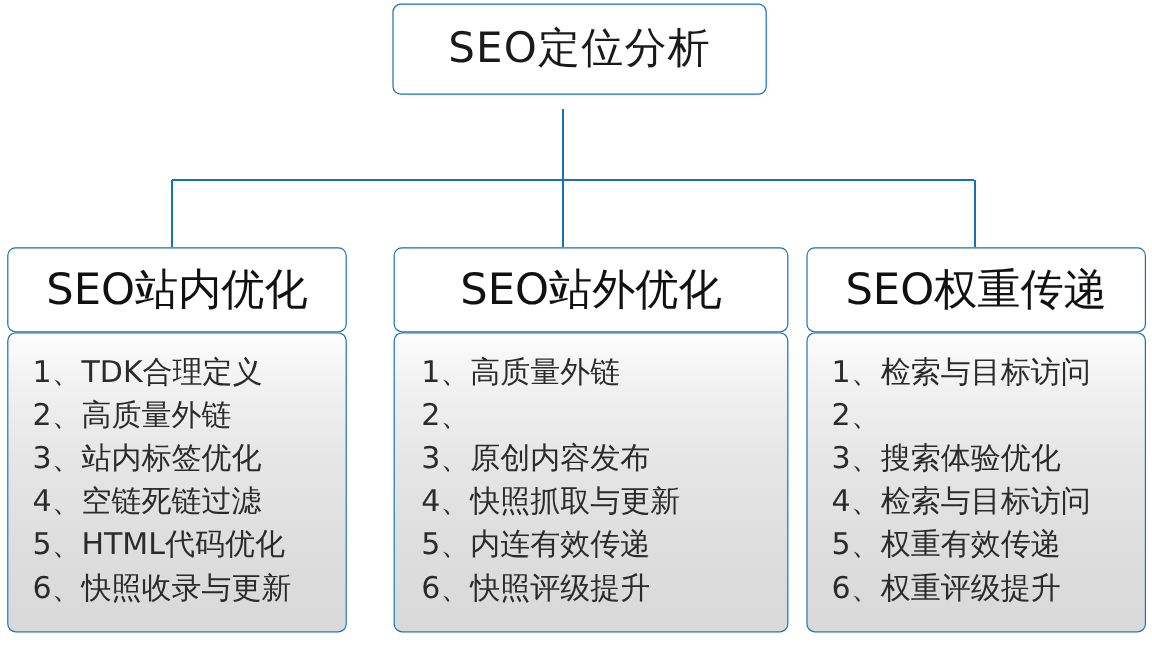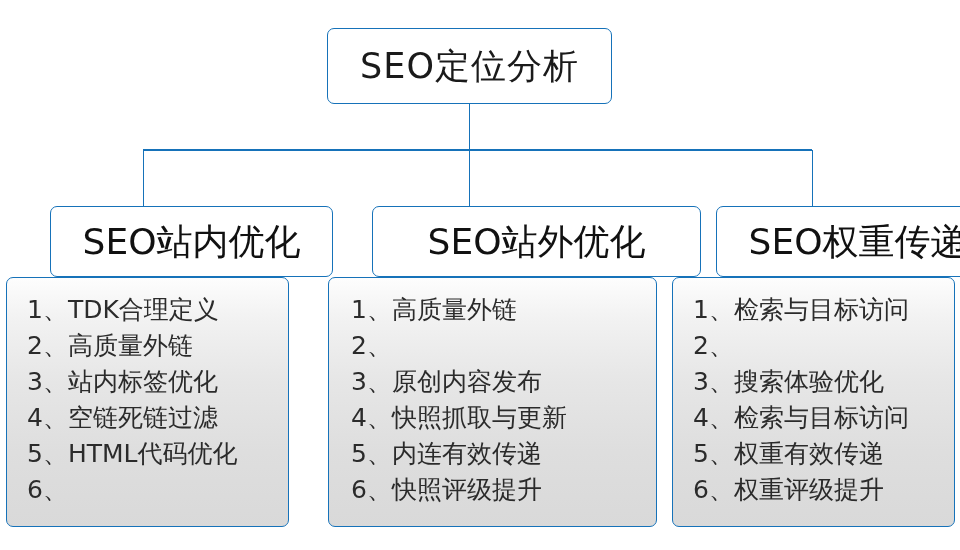--- a/index.html
+++ b/index.html
@@ -26,22 +26,22 @@
     top: 0;
     width: 960px;
     height: 550px;
     pointer-events: none;
   }
 
   
   .root-box {
     position: absolute;
     left: 327px;
-    top: 28px;
-    width: 285px;
+    top: 3px;
+    width: 312px;
     height: 76px;
     box-sizing: border-box;
     border: 1.6px solid #1672b9;
     border-radius: 7px;
     background: #ffffff;
     display: flex;
     align-items: center;
     justify-content: center;
   }
   .root-label {
@@ -64,21 +64,20 @@
   .col-header {
     box-sizing: border-box;
     width: 100%;
     height: 71px;
     border: 1.6px solid #1672b9;
     border-radius: 7px;
     background: #ffffff;
     display: flex;
     align-items: center;
     justify-content: center;
-    margin-left: 44px;
   }
   .col-header-label {
     font-size: 36px;
     color: #111111;
     line-height: 1;
     white-space: nowrap;
   }
 
   .col-body {
     box-sizing: border-box;
@@ -157,20 +156,21 @@
       <div class="list-item">
         <span class="item-index">4、</span>
         <span class="item-text">空链死链过滤</span>
       </div>
       <div class="list-item">
         <span class="item-index">5、</span>
         <span class="item-text">HTML代码优化</span>
       </div>
       <div class="list-item">
         <span class="item-index">6、</span>
+        <span class="item-text">快照收录与更新</span>
       </div>
     </div>
   </div>
 
   <div class="column col-1">
     <div class="col-header">
       <span class="col-header-label">SEO站外优化</span>
     </div>
     <div class="col-body">
       <div class="list-item">

